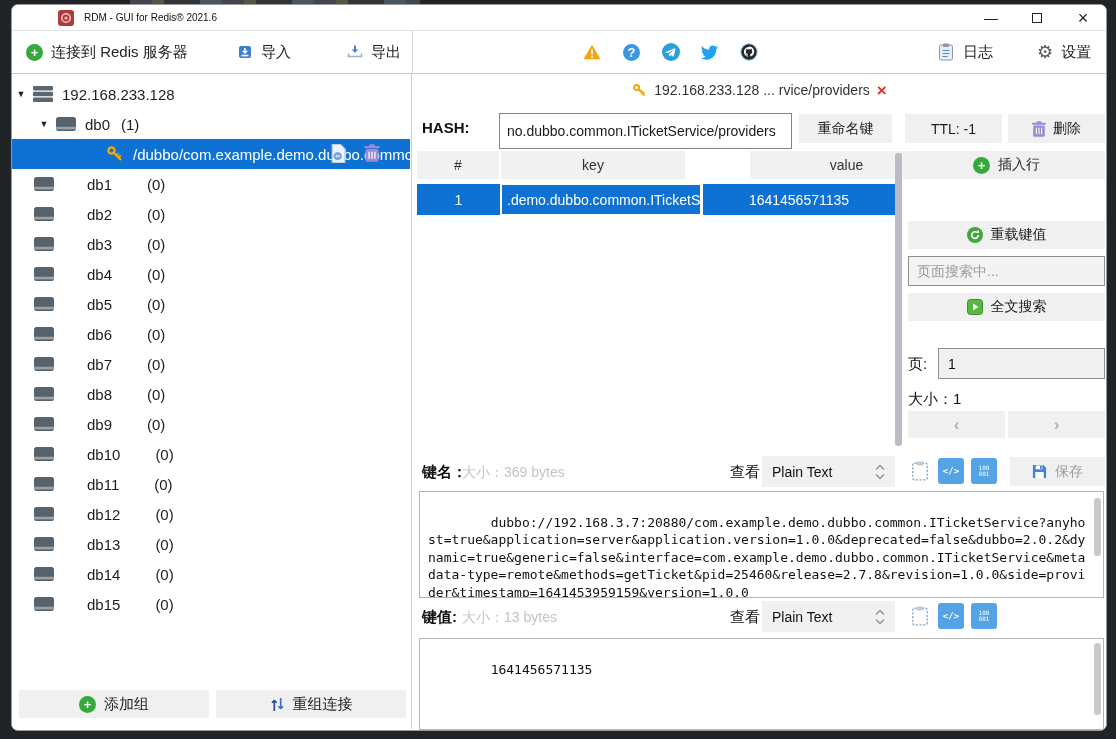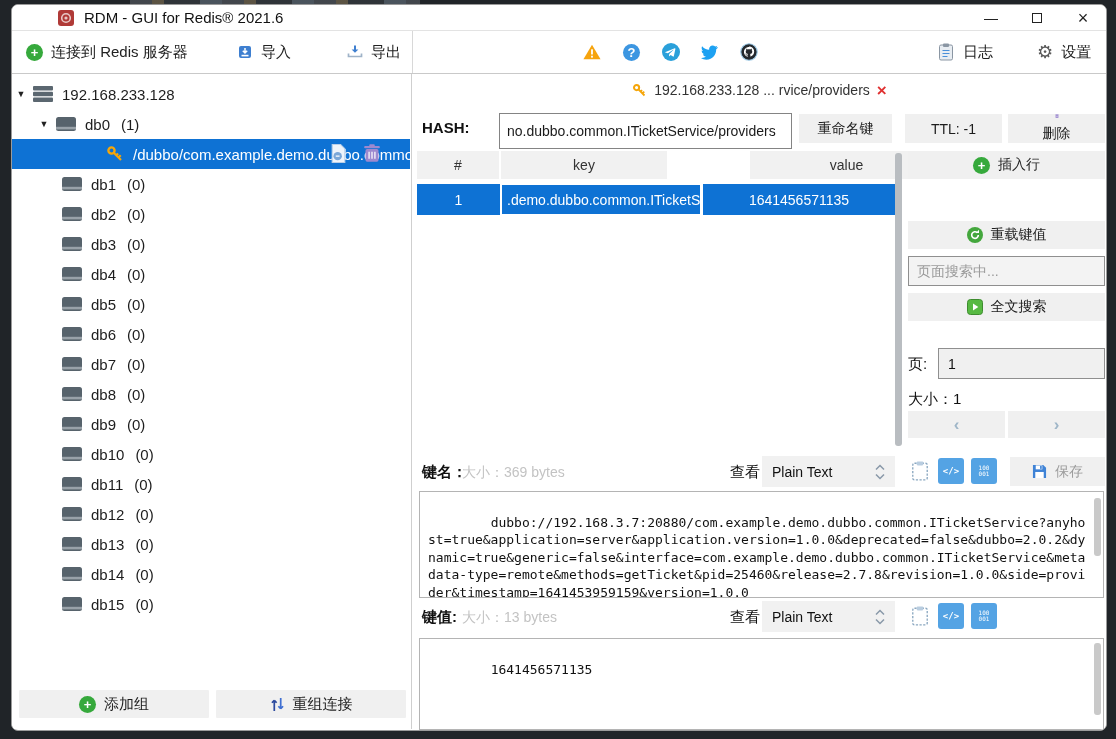--- a/index.html
+++ b/index.html
@@ -8,21 +8,21 @@
   .desktop-artifact { position:absolute; top:0; left:130; width:290px; height:4px;
     background:repeating-linear-gradient(90deg,#4a4f55 0 22px,#6a5f4a 22px 34px,#33383d 34px 70px,#55606a 70px 92px); opacity:.8; }
 
   #win { position:absolute; left:11px; top:4px; width:1096px; height:727px; background:#fff;
     border:1px solid #9a9a9a; border-radius:7px; overflow:hidden; }
 
   
   .titlebar { position:absolute; left:0; top:0; width:100%; height:26px; display:flex; align-items:center;
     padding-left:46px; border-bottom:1px solid #e3e3e3; background:#fff; }
   .titlebar .appicon { width:16px; height:16px; margin-right:10px; }
-  .titlebar .title { font-size:15px; color:#111; }
+  .titlebar .title { font-size:10px; color:#111; }
   .winctl { position:absolute; right:0; top:0; height:26px; display:flex; }
   .winctl > div { width:46px; height:26px; display:flex; align-items:center; justify-content:center;
     font-size:14px; color:#222; }
   .maxbox { width:10px; height:10px; border:1.4px solid #222; }
 
   
   .toolbar { position:absolute; left:0; top:26px; width:100%; height:43px; background:#fff;
     border-bottom:1px solid #c9c9c9; }
   .tbtn { position:absolute; top:0; height:42px; display:flex; align-items:center; gap:8px;
     font-size:15px; color:#222; }
@@ -40,21 +40,21 @@
 
   
   .sidebar { position:absolute; left:0; top:0; bottom:0; width:400px; border-right:1px solid #cfcfcf; background:#fff; }
   .tree { position:absolute; left:0; top:5px; right:1px; }
   .trow { height:30px; display:flex; align-items:center; font-size:15px; color:#1d1d1d; white-space:nowrap; }
   .trow .tri { width:12px; font-size:9px; color:#222; margin-right:6px; text-align:center; }
   .trow .dbico { margin-right:9px; }
   .trow .cnt { margin-left:11px; }
   .row-server { padding-left:3px; }
   .row-db0 { padding-left:26px; }
-  .row-db { padding-left:50px; }
+  .row-db { padding-left:22px;gap:24px; }
   .row-key { padding-left:94px; background:#0e72d4; color:#fff; position:relative; overflow:hidden; }
   .row-key .keyico { margin-right:9px; flex:0 0 auto; }
   .hover-ico { position:absolute; top:5px; }
   .side-btns { position:absolute; bottom:11px; left:7px; width:387px; display:flex; gap:7px; }
   .gbtn { height:28px; background:#f0f0f0; display:flex; align-items:center; justify-content:center;
     gap:8px; font-size:15px; color:#1d1d1d; border-radius:1px; }
   .side-btns .gbtn { flex:1; }
 
   
   .panel { position:absolute; left:401px; top:0; right:0; bottom:0; background:#fff; }
@@ -389,33 +389,33 @@
 
       <div class="hashrow">
         <span class="hash-label">HASH:</span>
         <input class="hash-input" value="no.dubbo.common.ITicketService/providers" style="">
         <div class="pbtn" style="left:386px; top:1px; width:93px;">
           <span>重命名键</span>
         </div>
         <div class="pbtn" style="left:492px; top:1px; width:97px;">
           <span>TTL: -1</span>
         </div>
-        <div class="pbtn" style="left:595px; top:1px; width:97px;flex-direction:column;">
+        <div class="pbtn" style="left:595px; top:1px; width:97px;">
           <svg width="14" height="16" viewBox="0 0 14 16">
             <rect x="4.5" y="0.3" width="5" height="2" rx="1" fill="#9c89cf"></rect>
               <rect x="0" y="1.8" width="14" height="2" rx="1" fill="#9c89cf"></rect>
             <rect x="1.2" y="4.4" width="11.6" height="11.4" rx="1.5" fill="#9c89cf"></rect>
             <path d="M4.4 6.8v6.4M7 6.8v6.4M9.6 6.8v6.4" stroke="#fff" stroke-width="1.1"></path>
           </svg>
           <span>删除</span>
         </div>
       </div>
 
       <div class="th-cell" style="left:4px; width:82px;">#</div>
-      <div class="th-cell" style="left:88px; width:166px;">key</div>
+      <div class="th-cell" style="left:88px; width:184px;">key</div>
       <div class="th-cell" style="left:289px; width:193px;margin-left:48px;">value</div>
 
       <div class="td-cell" style="left:4px; width:83px;">1</div>
       <div class="td-cell td-key" style="left:88px; width:200px;">.demo.dubbo.common.ITicketS</div>
       <div class="td-cell" style="left:290px; width:192px;">1641456571135</div>
 
       <div class="vscroll">
           <div class="thumb"></div>
         </div>
 

